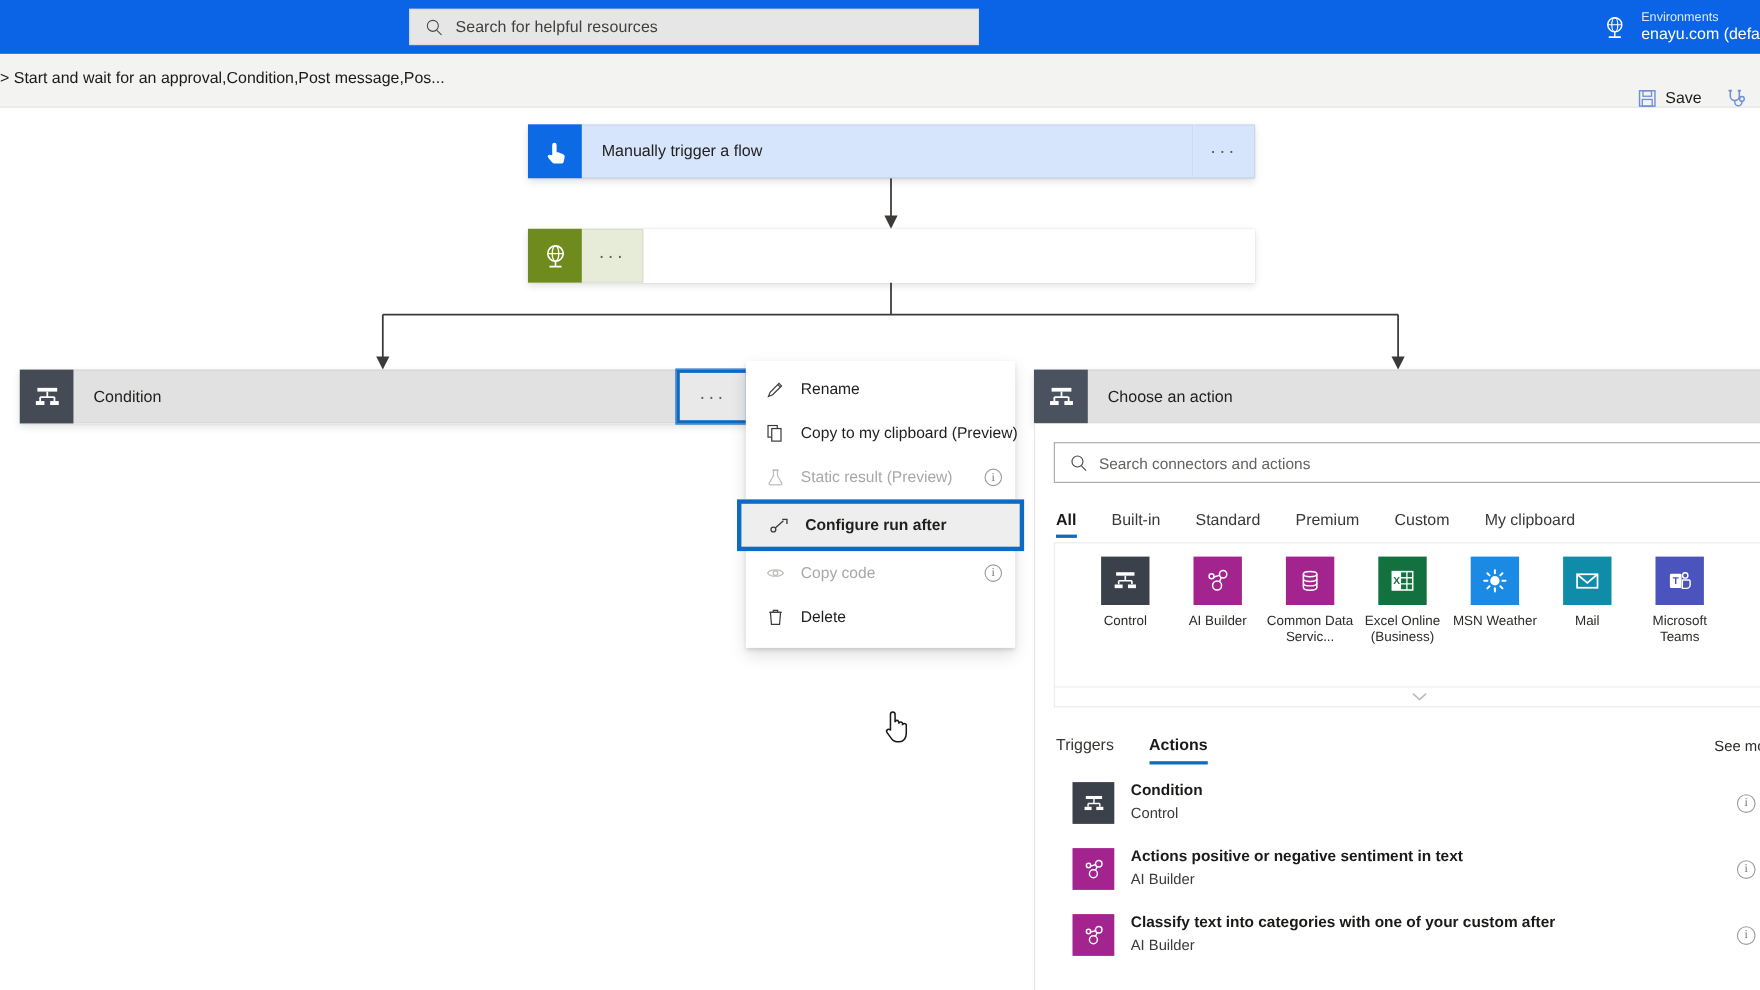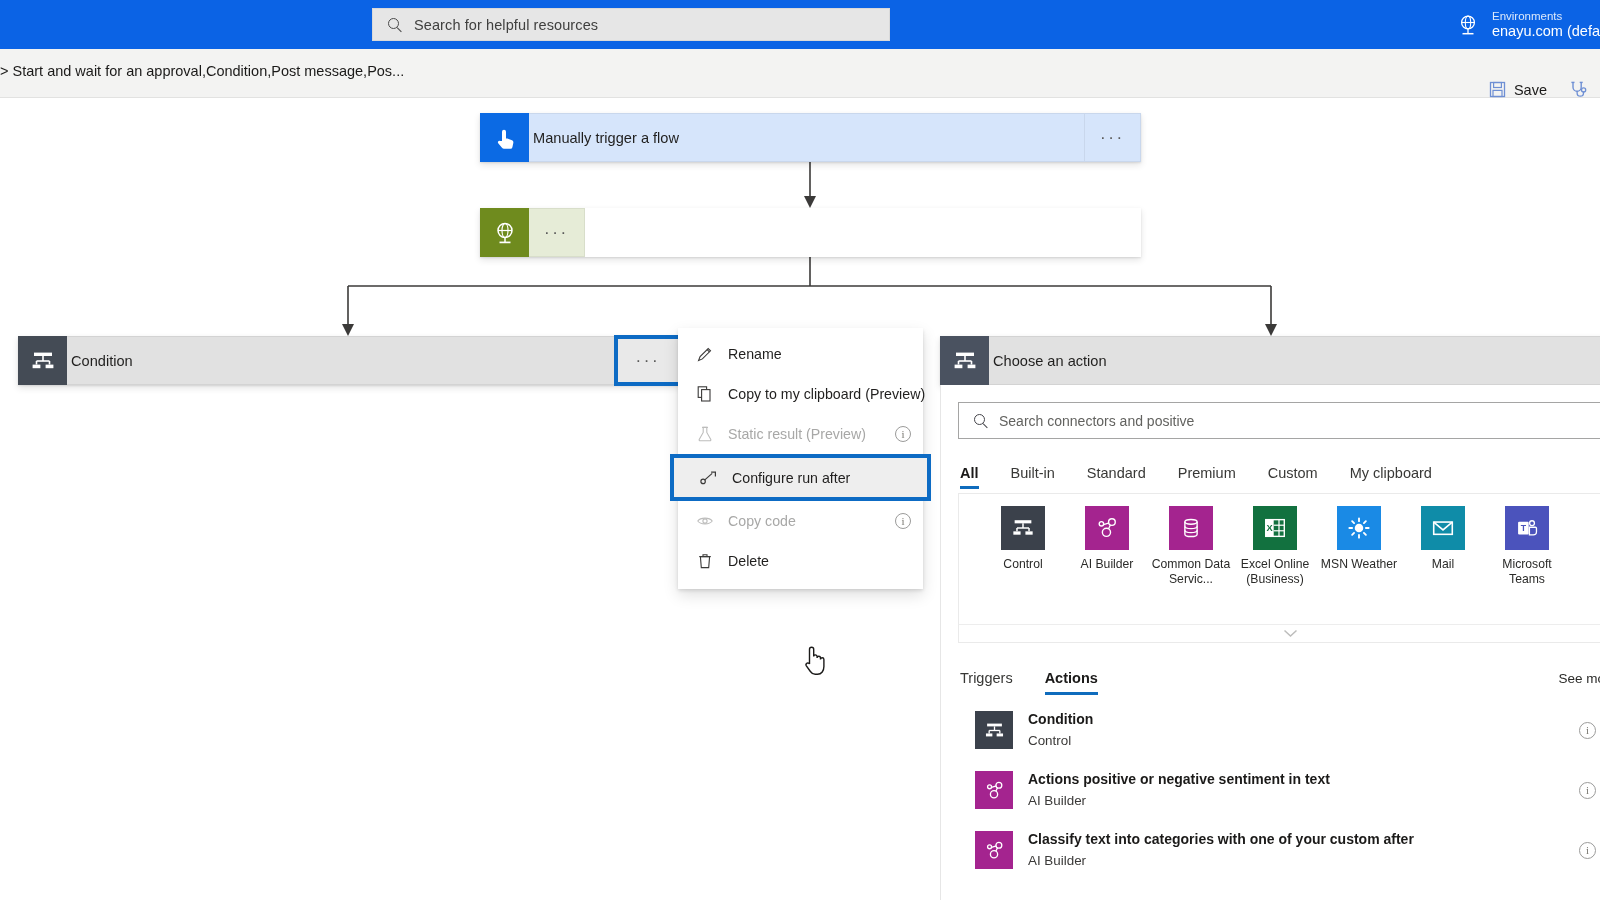--- a/index.html
+++ b/index.html
@@ -101,21 +101,21 @@
     height: 49px;
     box-shadow: 0 0.6px 1.8px rgba(0,0,0,0.1), 0 3px 7px rgba(0,0,0,0.11);
   }
   .node .node-icon {
     width: 49px; flex: 0 0 49px;
     display: flex; align-items: center; justify-content: center;
   }
   .node .node-body {
     flex: 1 1 auto;
     display: flex; align-items: center;
-    padding-left: 4px;
+    padding-left: 18px;
     font-size: 14.6px; color: #201f1e;
     border: 1px solid rgba(0,0,0,0.06);
     border-left: none;
   }
   .node .node-ellipsis {
     width: 56px; flex: 0 0 56px;
     display: flex; align-items: center; justify-content: center;
     font-size: 17px; letter-spacing: 2.6px; color: #5a5a59;
     border: 1px solid rgba(0,0,0,0.06);
     border-left: none;
@@ -173,20 +173,21 @@
     border: 1px solid #9b9b9a; border-radius: 50%;
     color: #77766f; font-size: 11px; line-height: 14px;
     text-align: center; font-family: "Liberation Serif", serif;
   }
   #menu-run-after {
     background: #eeeeee;
     border: 4px solid #0d6bc4;
     margin: 0 -8px;
     padding-left: 26px;
     height: 47px;
+    font-weight: bold;
   }
   #cursor-hand {
     position: absolute; left: 803px; top: 545px;
     z-index: 60; pointer-events: none;
   }
 
   
   #action-panel {
     position: absolute; left: 940px; top: 287px;
     width: 700px; height: 515px;
@@ -497,21 +498,21 @@
   <span id="cursor-hand">
     <svg width="26" height="34" viewBox="0 0 26 34">
       <path d="M6.5 21 V6.4 a2.1 2.1 0 0 1 4.2 0 V13.6 a1.7 1.7 0 0 1 3.4 0 V15 a1.7 1.7 0 0 1 3.4 0 V16.4 a1.7 1.7 0 0 1 3.4 0 V23.5 c0 4.2 -2.3 7.8 -6.4 7.8 H12.2 c-2.3 0 -3.6 -1.1 -4.8 -2.8 L3.2 22.6 a1.8 1.8 0 0 1 3.3 -1.6 Z" fill="#ffffff" stroke="#1b1a19" stroke-width="1.4"></path>
     </svg>
   </span>
 
   <div id="action-panel">
 
     <div id="panel-search">
       <span class="mag"></span>
-      <span class="ph">Search connectors and positive</span>
+      <span class="ph">Search connectors and actions</span>
     </div>
 
     <div id="panel-tabs">
       <div class="ptab active">All</div>
       <div class="ptab">Built-in</div>
       <div class="ptab">Standard</div>
       <div class="ptab">Premium</div>
       <div class="ptab">Custom</div>
       <div class="ptab">My clipboard</div>
     </div>

